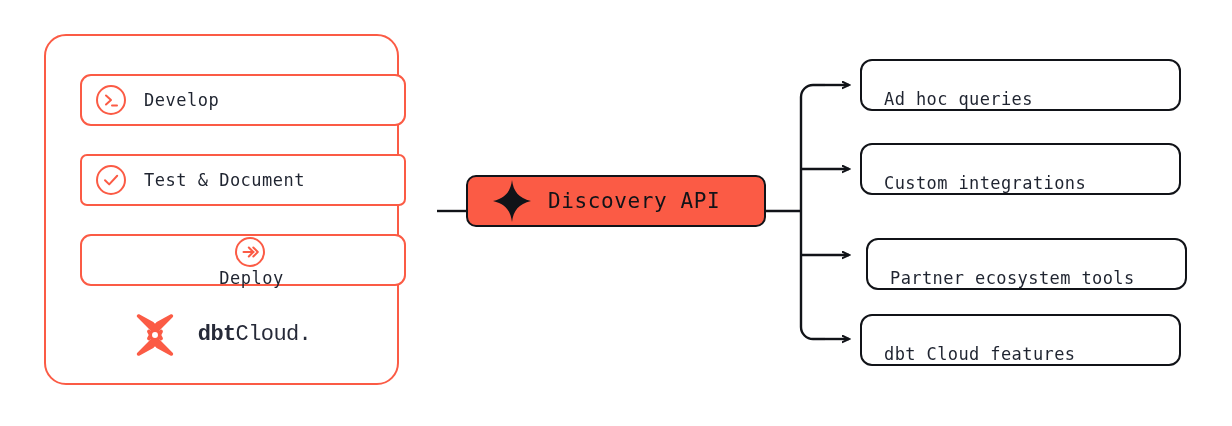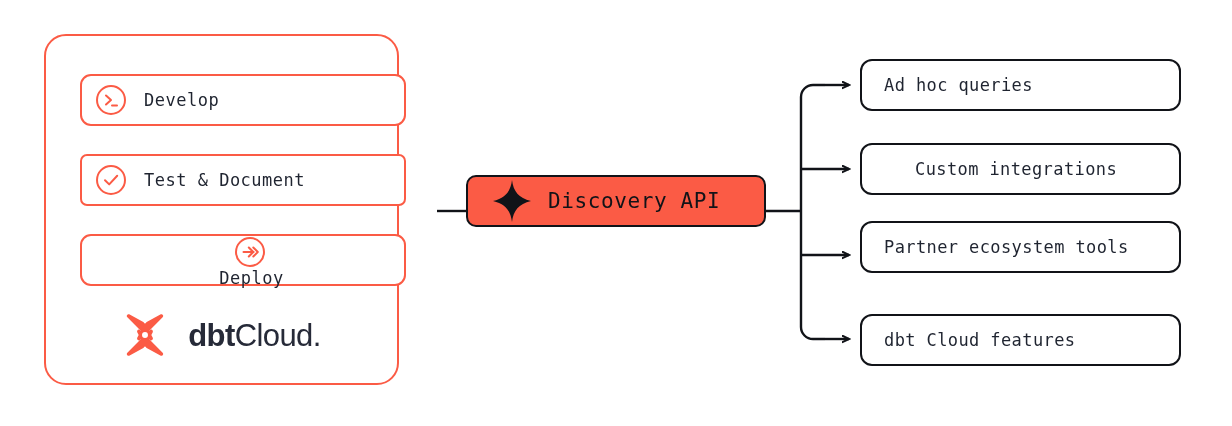--- a/index.html
+++ b/index.html
@@ -86,22 +86,22 @@
     align-items: center;
     justify-content: center;
   }
   .dbt-mark {
     width: 46px;
     height: 46px;
     display: block;
   }
   .dbt-words {
     margin-left: 20px;
-    font-family: Liberation Sans, sans-serif;
-    font-size: 31px;
+    font-family: Liberation Mono, monospace;
+    font-size: 22px;
     color: #262a38;
     letter-spacing: -0.6px;
     white-space: nowrap;
     line-height: 1;
   }
   .dbt-words .w-bold { font-weight: 700; }
   .dbt-words .w-light { font-weight: 400; }
   .dbt-words .w-dot { font-weight: 400; }
 
   
@@ -137,25 +137,25 @@
   .consumer-box {
     position: absolute;
     left: 860px;
     width: 321px;
     height: 52px;
     box-sizing: border-box;
     border: 2px solid #111318;
     border-radius: 12px;
     background: #ffffff;
     display: flex;
-    align-items: center;
+    align-items: flex-end;
   }
   .consumer-box.c0 { top: 59px; }
-  .consumer-box.c1 { top: 143px; padding-left: 31px; }
-  .consumer-box.c2 { top: 221px; }
+  .consumer-box.c1 { top: 143px; }
+  .consumer-box.c2 { top: 238px; margin-left: 6px; }
   .consumer-box.c3 { top: 314px; }
   .consumer-label {
     margin-left: 22px;
     font-size: 17px;
     letter-spacing: 0.4px;
     color: #1f2430;
     white-space: nowrap;
   }
 </style>
 </head>

